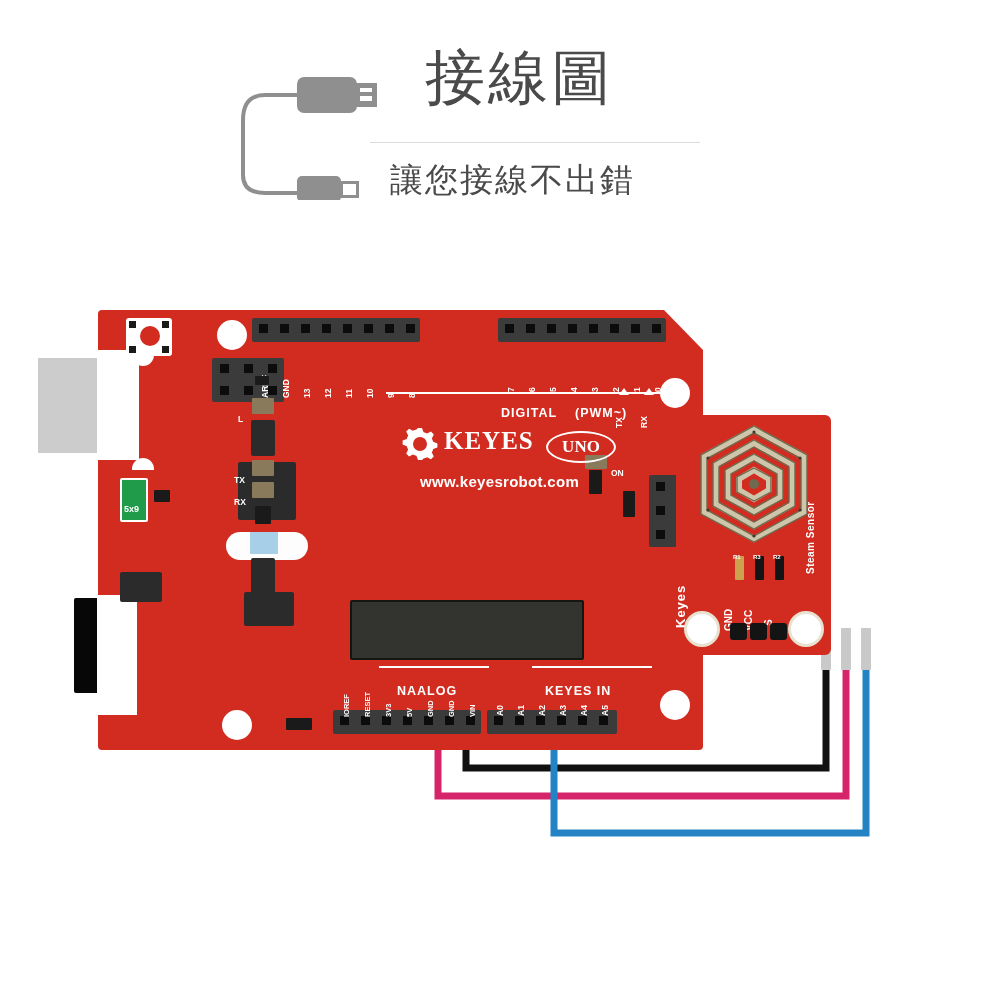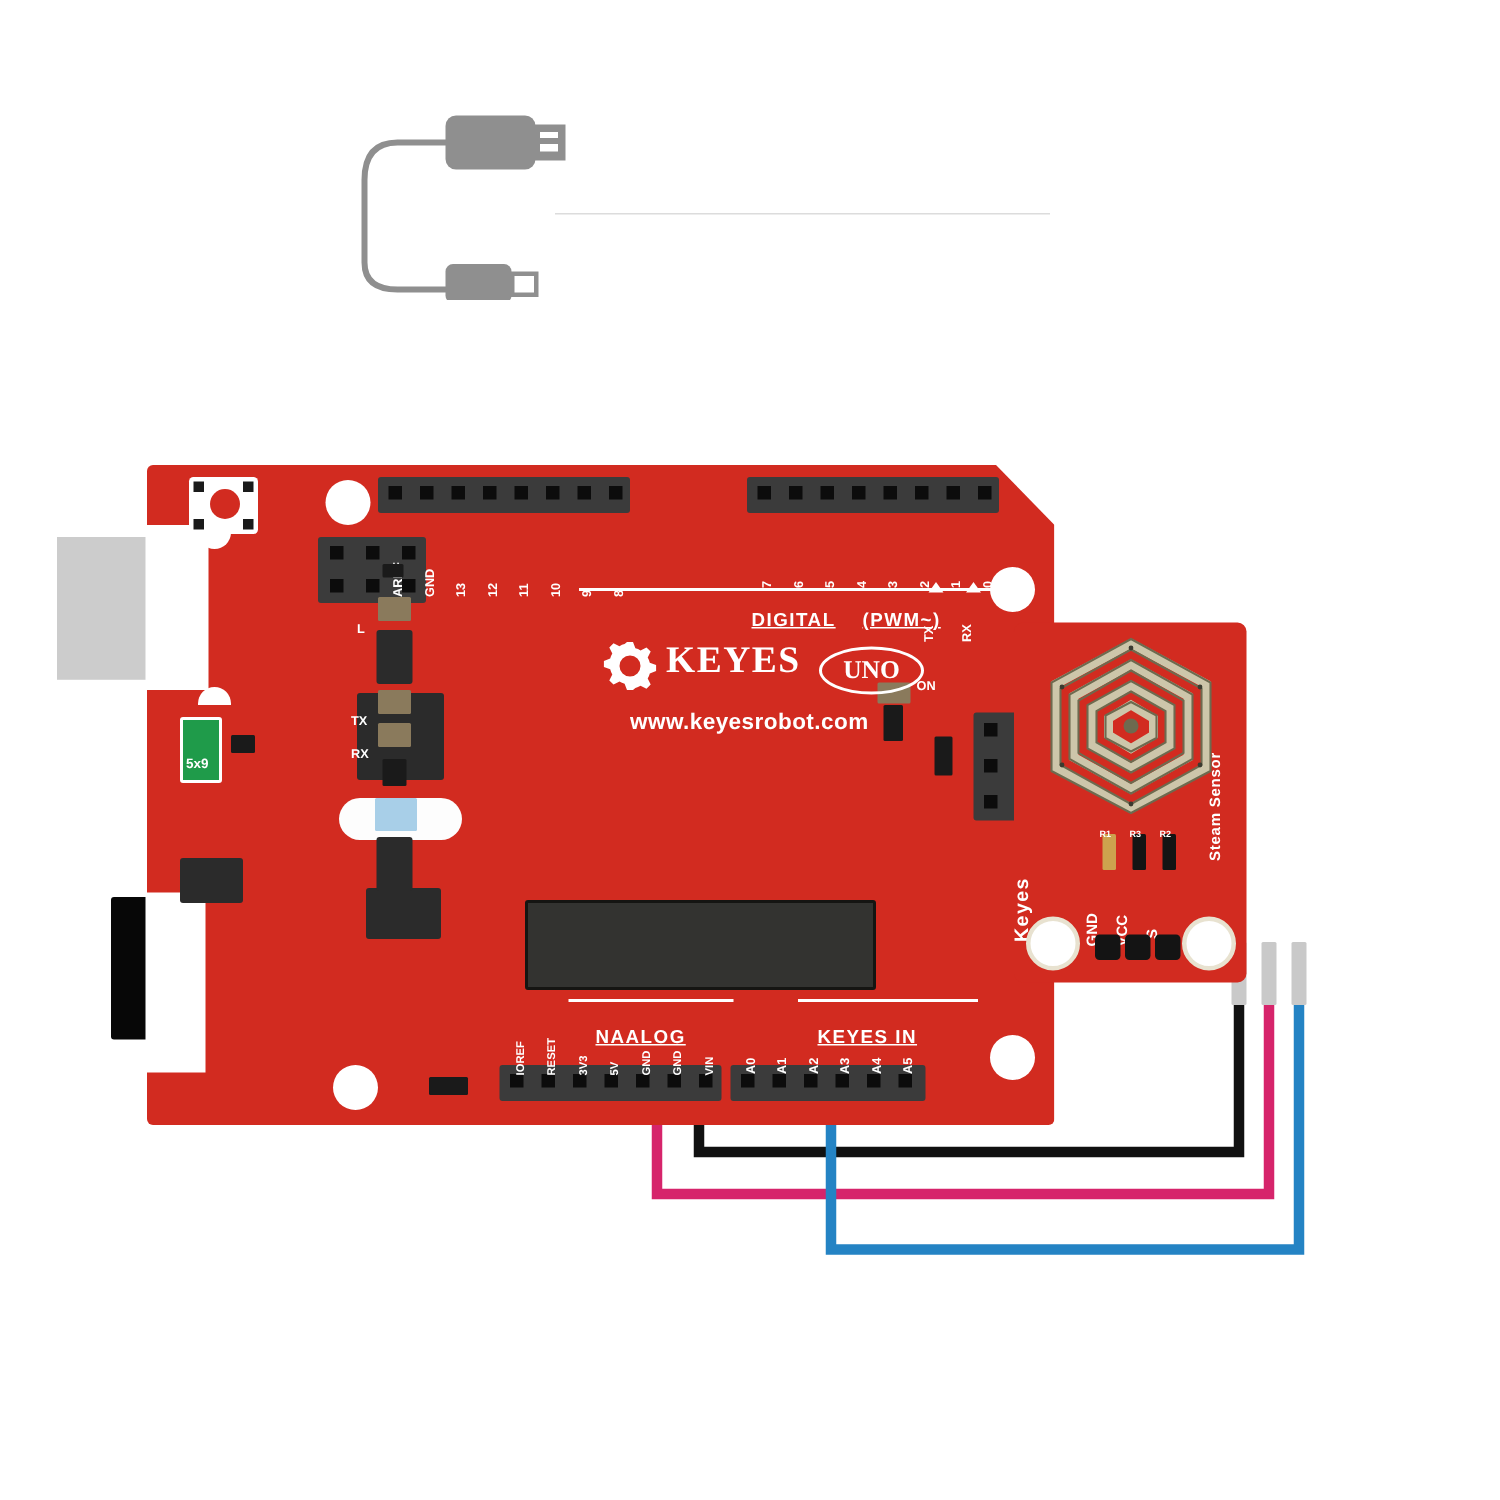--- a/index.html
+++ b/index.html
@@ -30,21 +30,21 @@
   .hole{position:absolute;background:#fff;border-radius:50%;}
   .halfhole{position:absolute;background:#fff;}
 
   
   .header-blk{position:absolute;background:#3b3b3b;border-radius:2px;}
   .pinsq{position:absolute;background:#0c0c0c;width:9px;height:9px;}
 
   .lbl{position:absolute;color:#fff;font-size:8.5px;font-weight:bold;
        font-family:"Liberation Sans",sans-serif;white-space:nowrap;
        transform-origin:left bottom;}
-  .lbl-big{font-size:12.5px;letter-spacing:1px;text-decoration:underline;}
+  .lbl-big{font-size:12.5px;letter-spacing:1px;}
   .wline{position:absolute;background:#fff;height:2px;}
 
   
   .comp{position:absolute;}
   .ic-dark{background:#2b2b2b;border-radius:2px;}
   .smd-beige{background:#8a7a5c;border-radius:1px;}
   .smd-dark{background:#1a1a1a;border-radius:1px;}
   .smd-blue{background:#a8cfe8;border-radius:1px;}
 
   
@@ -79,21 +79,23 @@
     <path d="M78 30 L40 30 Q18 30 18 55 L18 110 Q18 128 40 128 L78 128" fill="none" stroke="#8f8f8f" stroke-width="4"></path>
     <rect x="72" y="12" width="60" height="36" rx="7" fill="#8f8f8f"></rect>
     <rect x="130" y="18" width="22" height="24" fill="#8f8f8f"></rect>
     <rect x="135" y="23" width="12" height="4" fill="#fff"></rect>
     <rect x="135" y="31" width="12" height="5" fill="#fff"></rect>
     <rect x="72" y="111" width="44" height="26" rx="5" fill="#8f8f8f"></rect>
     <rect x="114" y="116" width="20" height="17" fill="#8f8f8f"></rect>
     <rect x="118" y="119" width="13" height="11" fill="#fff"></rect>
   </svg>
 
+  <div id="title">接線圖</div>
   <div id="divider"></div>
+  <div id="subtitle">讓您接線不出錯</div>
 </div>
 
 <div id="scene">
 
   <svg style="position:absolute;left:0;top:0;width:1000px;height:770px;">
 
     <polyline points="438,262 438,330 438,566 846,566 846,432" fill="none" stroke="#d6246b" stroke-width="7" stroke-linejoin="miter"></polyline>
 
     <polyline points="466,262 466,538 826,538 826,432" fill="none" stroke="#111111" stroke-width="7" stroke-linejoin="miter"></polyline>
 
@@ -261,21 +263,21 @@
     <div class="comp smd-beige" style="left:154px;top:150px;width:22px;height:16px;"></div>
     <div class="lbl" style="left:136px;top:165px;">TX</div>
     <div class="comp smd-beige" style="left:154px;top:172px;width:22px;height:16px;"></div>
     <div class="lbl" style="left:136px;top:187px;">RX</div>
     <div class="comp smd-dark" style="left:157px;top:196px;width:16px;height:18px;"></div>
     <div class="comp smd-blue" style="left:152px;top:222px;width:28px;height:22px;"></div>
     <div class="comp ic-dark" style="left:153px;top:248px;width:24px;height:36px;"></div>
 
     <div class="comp smd-beige" style="left:487px;top:145px;width:22px;height:14px;"></div>
     <div class="comp smd-dark" style="left:491px;top:160px;width:13px;height:24px;"></div>
-    <div class="lbl" style="left:513px;top:142px;">ON</div>
+    <div class="lbl" style="left:513px;top:158px;">ON</div>
 
     <div id="keyes-logo">
       <svg width="44" height="38" viewBox="0 0 44 38" style="position:absolute;left:0;top:0;">
         <path fill="#fff" d="M20 3 l4 0 1.6 4.2 a12 12 0 0 1 3.4 1.4 l4-2 2.8 2.8 -2 4 a12 12 0 0 1 1.4 3.4 l4.2 1.6 0 4 -4.2 1.6 a12 12 0 0 1 -1.4 3.4 l2 4 -2.8 2.8 -4 -2 a12 12 0 0 1 -3.4 1.4 L24 35 l-4 0 -1.6 -4.2 a12 12 0 0 1 -3.4 -1.4 l-4 2 -2.8 -2.8 2 -4 a12 12 0 0 1 -1.4 -3.4 L4.6 19.6 l0 -4 4.2 -1.6 a12 12 0 0 1 1.4 -3.4 l-2 -4 2.8 -2.8 4 2 a12 12 0 0 1 3.4 -1.4 Z M22 12 a7 7 0 1 0 0 14 a7 7 0 0 0 0 -14 Z"></path>
       </svg>
       <div id="keyes-text">KEYES</div>
       <div id="uno-badge">
         <div id="uno-text">UNO</div>
       </div>
     </div>

